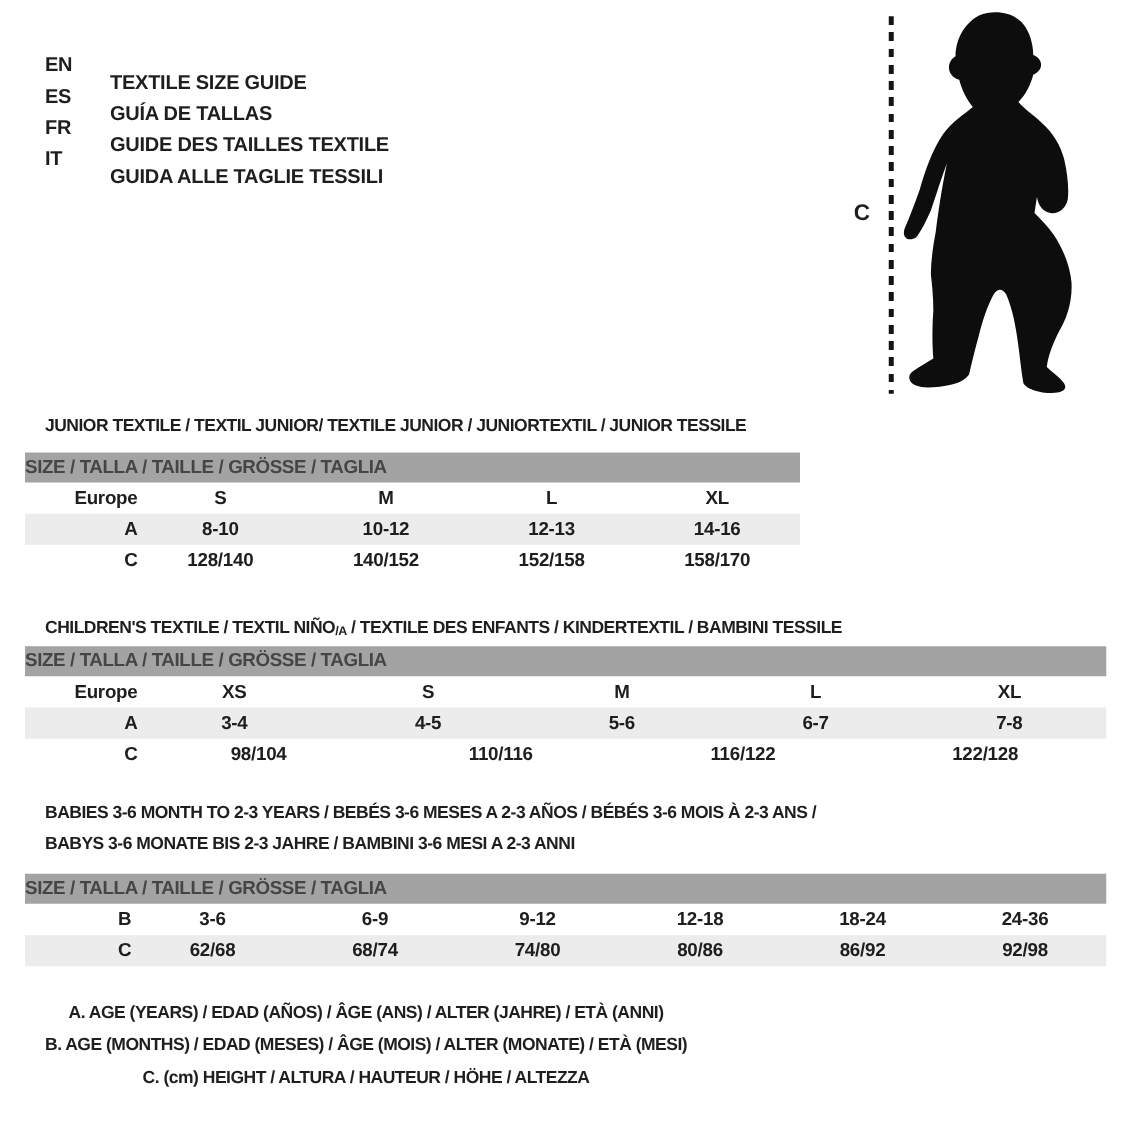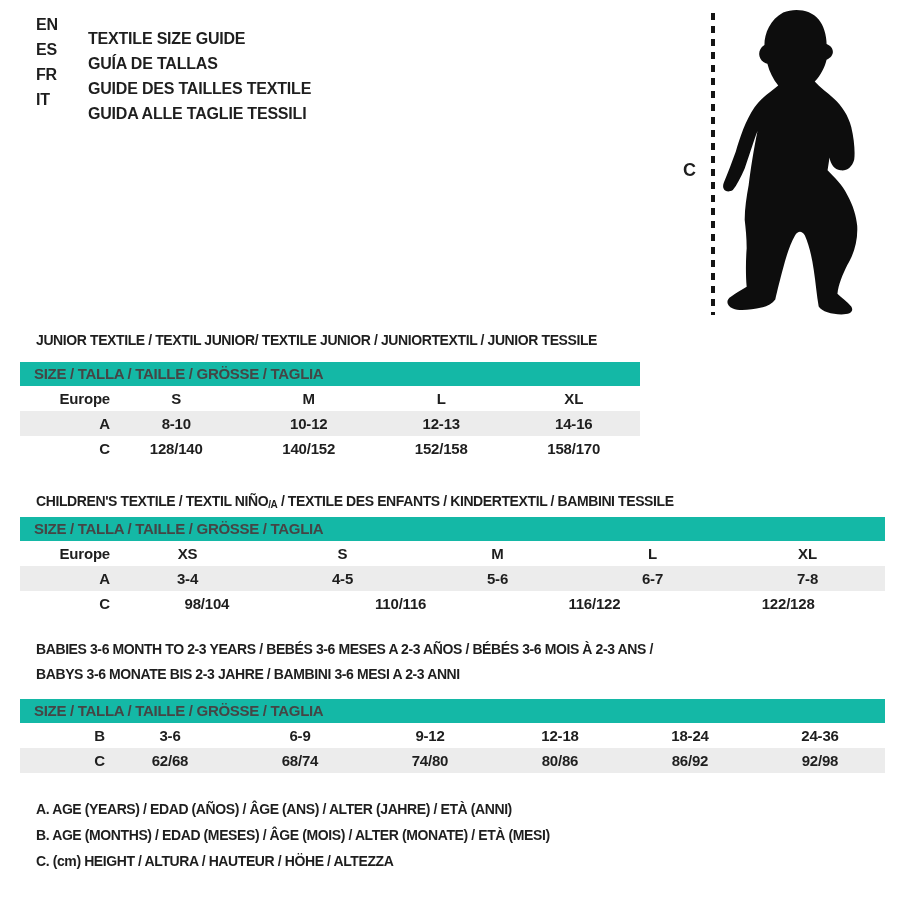--- a/index.html
+++ b/index.html
@@ -1,59 +1,59 @@
 <!DOCTYPE html>
 <html><head>
 <meta charset="utf-8">
 <style>
   html,body{margin:0;padding:0;}
   body{
     width:900px;height:900px;position:relative;background:#ffffff;
     font-family:"Liberation Sans",sans-serif;color:#1e1e1e;overflow:hidden;
   }
   
-  .lang-list{position:absolute;left:36px;top:12px;}
+  .lang-list{position:absolute;left:36px;top:40px;}
   .lang-row{display:flex;height:25px;line-height:25px;}
   .lang-code{width:52px;font-size:16px;font-weight:700;letter-spacing:-0.2px;}
   .lang-label{font-size:16px;font-weight:700;letter-spacing:-0.2px;margin-top:14px;}
   
   .height-line{
     position:absolute;left:711px;top:13px;width:4px;height:302px;
     background:repeating-linear-gradient(to bottom,#141414 0 7px,transparent 7px 13px);
   }
   .c-label{position:absolute;left:683px;top:160px;font-size:18px;font-weight:700;}
   .baby-svg{position:absolute;left:722px;top:4px;width:148px;height:312px;}
   
   .section-title{
     position:absolute;left:36px;font-size:14px;font-weight:700;
     letter-spacing:-0.4px;line-height:25px;white-space:nowrap;
   }
   .title-sub{font-size:10px;vertical-align:-2px;}
   .size-table{position:absolute;left:20px;}
   .t1{width:620px;}
   .t2,.t3{width:865px;}
   .size-bar{
-    height:24px;line-height:24px;background:#14b8a6;color:#454545;
-    font-size:15px;font-weight:700;letter-spacing:-0.3px;padding-left:14px;
+    height:24px;line-height:24px;background:#a3a3a3;color:#454545;
+    font-size:15px;font-weight:700;letter-spacing:-0.3px;
     box-sizing:border-box;
   }
   .trow{display:flex;height:25px;line-height:25px;align-items:center;}
   .trow.shaded{background:#ececec;}
   .tlabel{
     box-sizing:border-box;padding-left:15px;font-size:15px;font-weight:600;
     letter-spacing:-0.2px;text-align:right;flex:0 0 auto;
   }
   .t1 .tlabel,.t2 .tlabel{width:90px;}
   .t3 .tlabel{width:85px;}
   .tcell{
     flex:1 1 0;text-align:center;font-size:15px;font-weight:600;
     letter-spacing:-0.2px;
   }
   
-  .footnotes{position:absolute;left:36px;top:796px;}
+  .footnotes{position:absolute;left:36px;top:796px;text-align:center;}
   .footnote-line{
     height:26px;line-height:26px;font-size:14px;font-weight:700;
     letter-spacing:-0.4px;white-space:nowrap;
   }
 </style>
 </head>
 <body>
 
 <div class="lang-list">
   <div class="lang-row">

